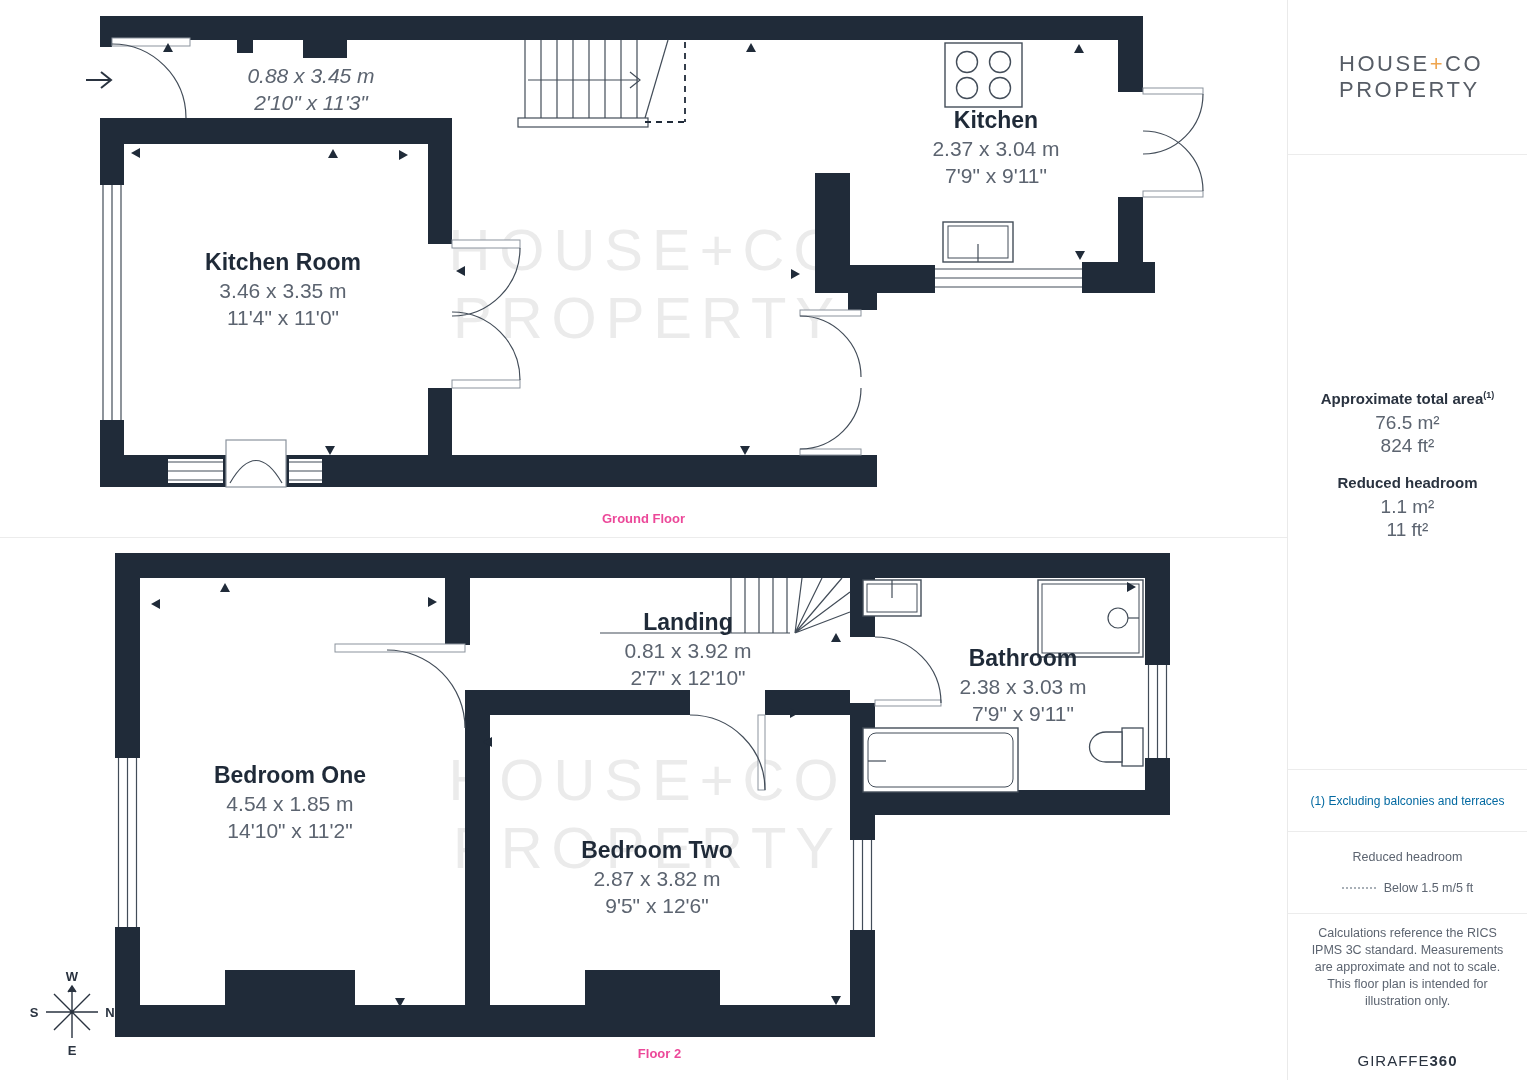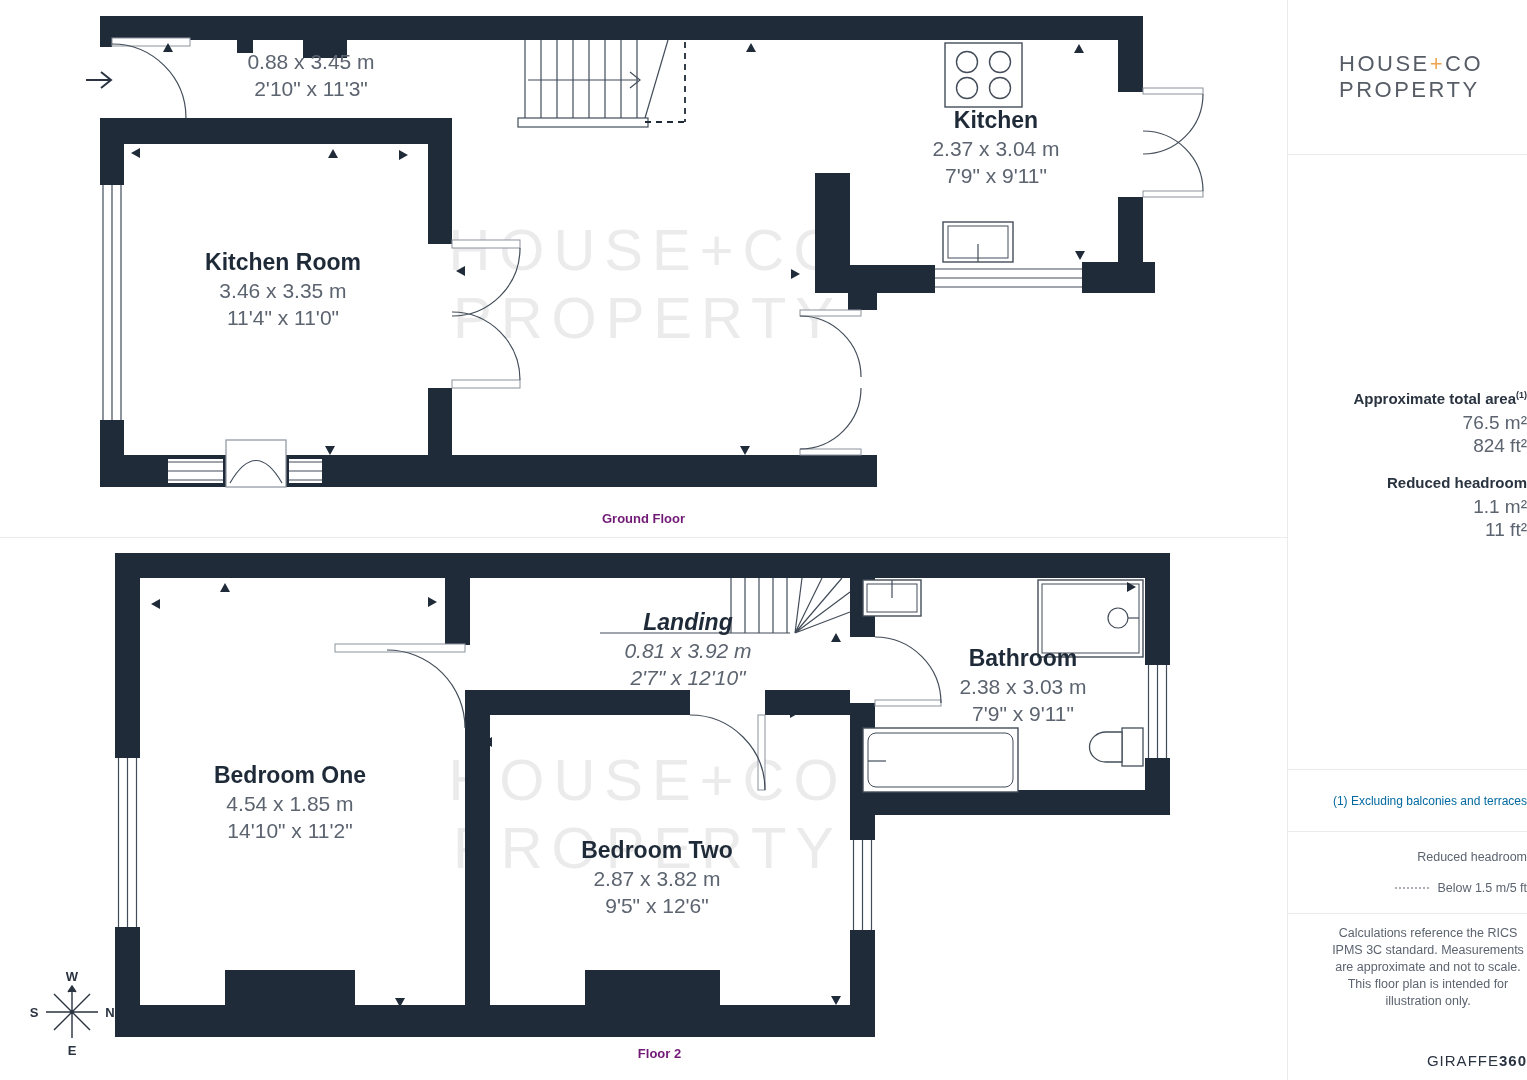--- a/index.html
+++ b/index.html
@@ -7,30 +7,30 @@
          font-family:"Liberation Sans", sans-serif;overflow:hidden;}
   .plan{position:absolute;left:0;top:0;width:1287px;height:1080px;}
   .plan svg{position:absolute;left:0;}
   .watermark{position:absolute;left:648px;transform:translateX(-50%);
              text-align:center;color:#ebebeb;font-size:58px;letter-spacing:9px;
              line-height:68px;font-weight:400;white-space:nowrap;user-select:none;}
   .room-label{position:absolute;transform:translateX(-50%);text-align:center;white-space:nowrap;}
   .room-name{font-size:23px;font-weight:700;color:#1f2a38;line-height:29px;}
   .room-dim{font-size:21px;color:#5c6470;line-height:27px;}
   .floor-caption{position:absolute;left:0;width:1287px;text-align:center;
-                 font-size:13px;font-weight:700;color:#701a75;}
+                 font-size:13px;font-weight:700;color:#ec4899;}
   .floor-divider{position:absolute;left:0;top:537px;width:1287px;border-top:1px solid #ececec;}
   .compass{position:absolute;left:20px;top:950px;width:104px;height:124px;}
   .compass span{position:absolute;transform:translate(-50%,-50%);
                 font-size:13px;font-weight:700;color:#2a3340;}
   
   .sidebar{position:absolute;left:1287px;top:0;width:240px;height:1080px;
            border-left:1px solid #eaeaea;box-sizing:border-box;background:#fff;}
   .sb-section{box-sizing:border-box;border-bottom:1px solid #ececec;display:flex;
-              flex-direction:column;justify-content:center;align-items:flex-end;text-align:center;}
+              flex-direction:column;justify-content:center;align-items:center;text-align:center;}
   .sb-logo{height:155px;align-items:flex-start;padding-left:51px;justify-content:center;}
   .sb-logo .logo-line{font-size:22px;letter-spacing:2.5px;color:#575d66;line-height:26px;text-align:left;}
   .sb-logo .plus{color:#efa54f;}
   .sb-stats{height:615px;}
   .stat-heading{font-size:15px;font-weight:700;color:#2a3340;line-height:24px;}
   .stat-value{font-size:19px;color:#5c6470;line-height:23px;}
   .stat-gap{height:14px;}
   .sb-footnote{height:62px;font-size:12px;color:#0369a1;}
   .sb-legend{height:82px;font-size:12.5px;color:#5c6470;}
   .legend-row{margin-top:17px;display:flex;align-items:center;gap:8px;}
@@ -234,41 +234,41 @@
           <path d="M428,57 l9,5 -9,5 z"></path>
         <path d="M831,102 l5,-9 5,9 z"></path>
           <path d="M1127,42 l9,5 -9,5 z"></path>
           <path d="M492,197 l-9,5 9,5 z"></path>
         <path d="M395,458 l5,9 5,-9 z"></path>
           <path d="M831,456 l5,9 5,-9 z"></path>
           <path d="M790,168 l9,5 -9,5 z"></path>
       </g>
     </svg>
 
-    <div class="room-label" style="left:311px;top:48px;">
+    <div class="room-label" style="left:311px;top:62px;font-style:italic;">
       <div class="room-dim">0.88 x 3.45 m</div>
       <div class="room-dim">2'10" x 11'3"</div>
     </div>
     <div class="room-label" style="left:283px;top:248px;">
       <div class="room-name">Kitchen Room</div>
       <div class="room-dim">3.46 x 3.35 m</div>
       <div class="room-dim">11'4" x 11'0"</div>
     </div>
     <div class="room-label" style="left:996px;top:106px;">
       <div class="room-name">Kitchen</div>
       <div class="room-dim">2.37 x 3.04 m</div>
       <div class="room-dim">7'9" x 9'11"</div>
     </div>
 
     <div class="room-label" style="left:290px;top:761px;">
       <div class="room-name">Bedroom One</div>
       <div class="room-dim">4.54 x 1.85 m</div>
       <div class="room-dim">14'10" x 11'2"</div>
     </div>
-    <div class="room-label" style="left:688px;top:608px;font-style:italic;">
+    <div class="room-label" style="left:688px;top:608px;">
       <div class="room-name">Landing</div>
       <div class="room-dim">0.81 x 3.92 m</div>
       <div class="room-dim">2'7" x 12'10"</div>
     </div>
     <div class="room-label" style="left:1023px;top:644px;">
       <div class="room-name">Bathroom</div>
       <div class="room-dim">2.38 x 3.03 m</div>
       <div class="room-dim">7'9" x 9'11"</div>
     </div>
     <div class="room-label" style="left:657px;top:836px;">

